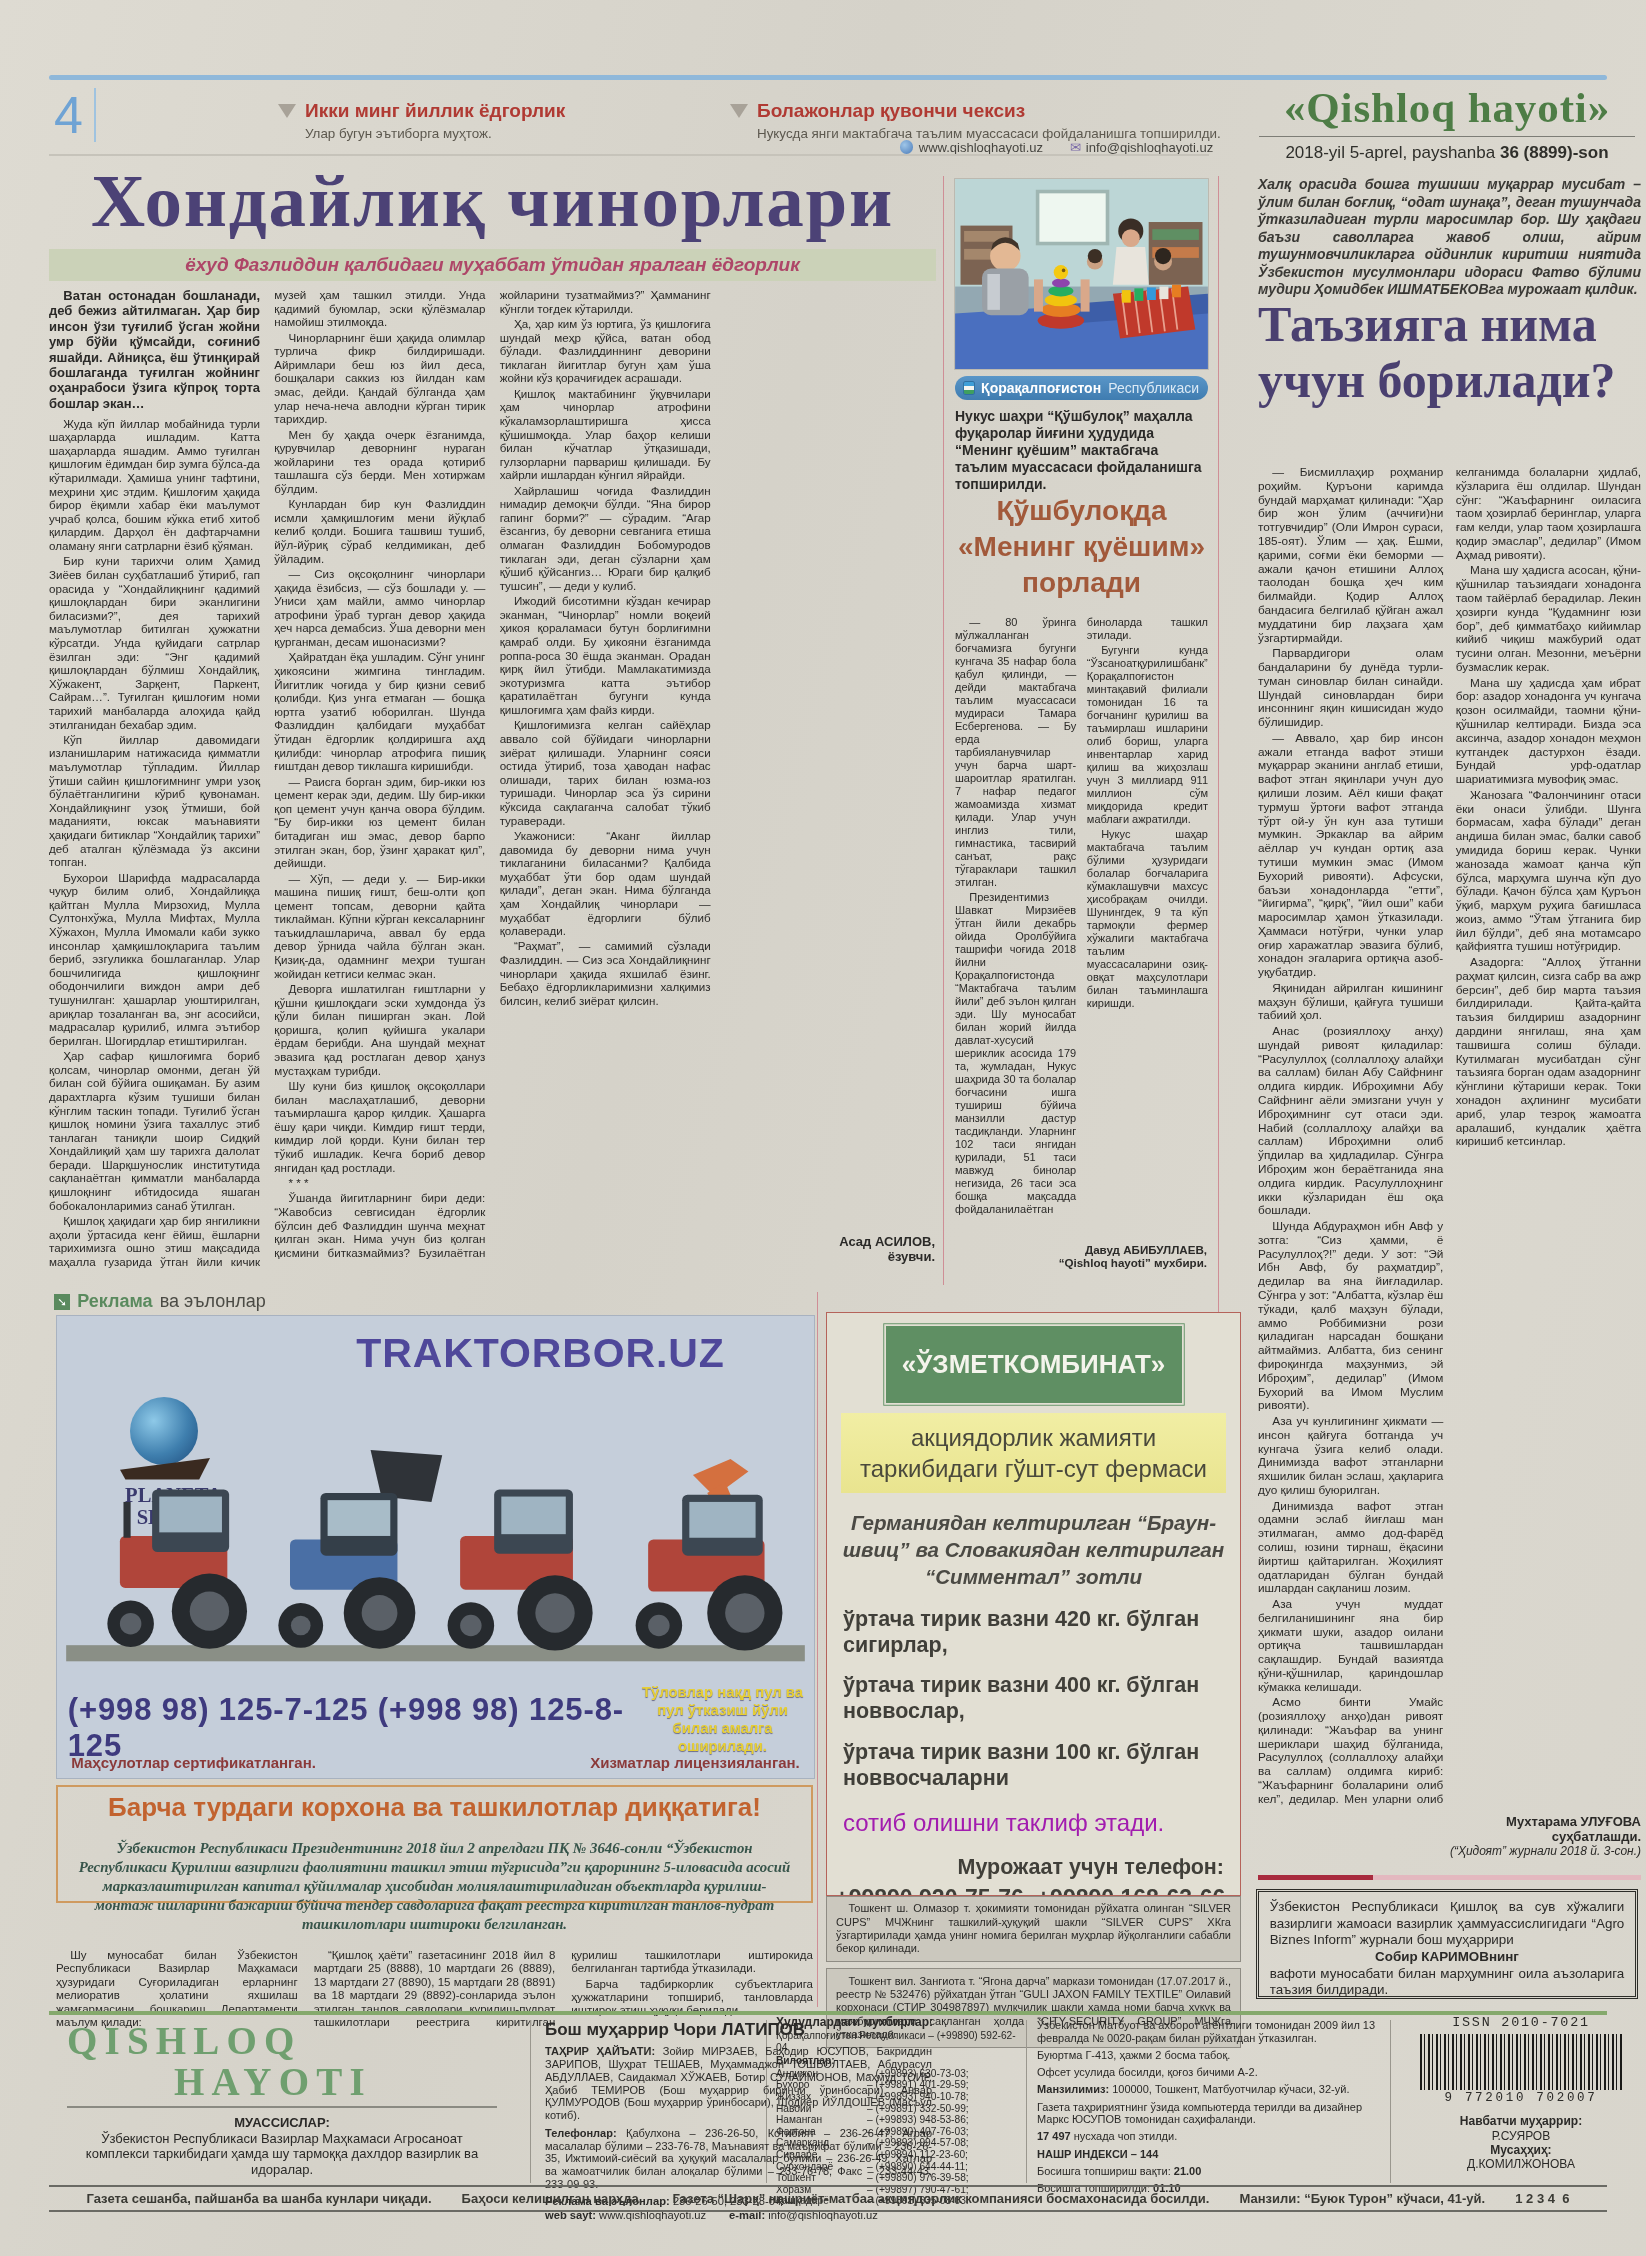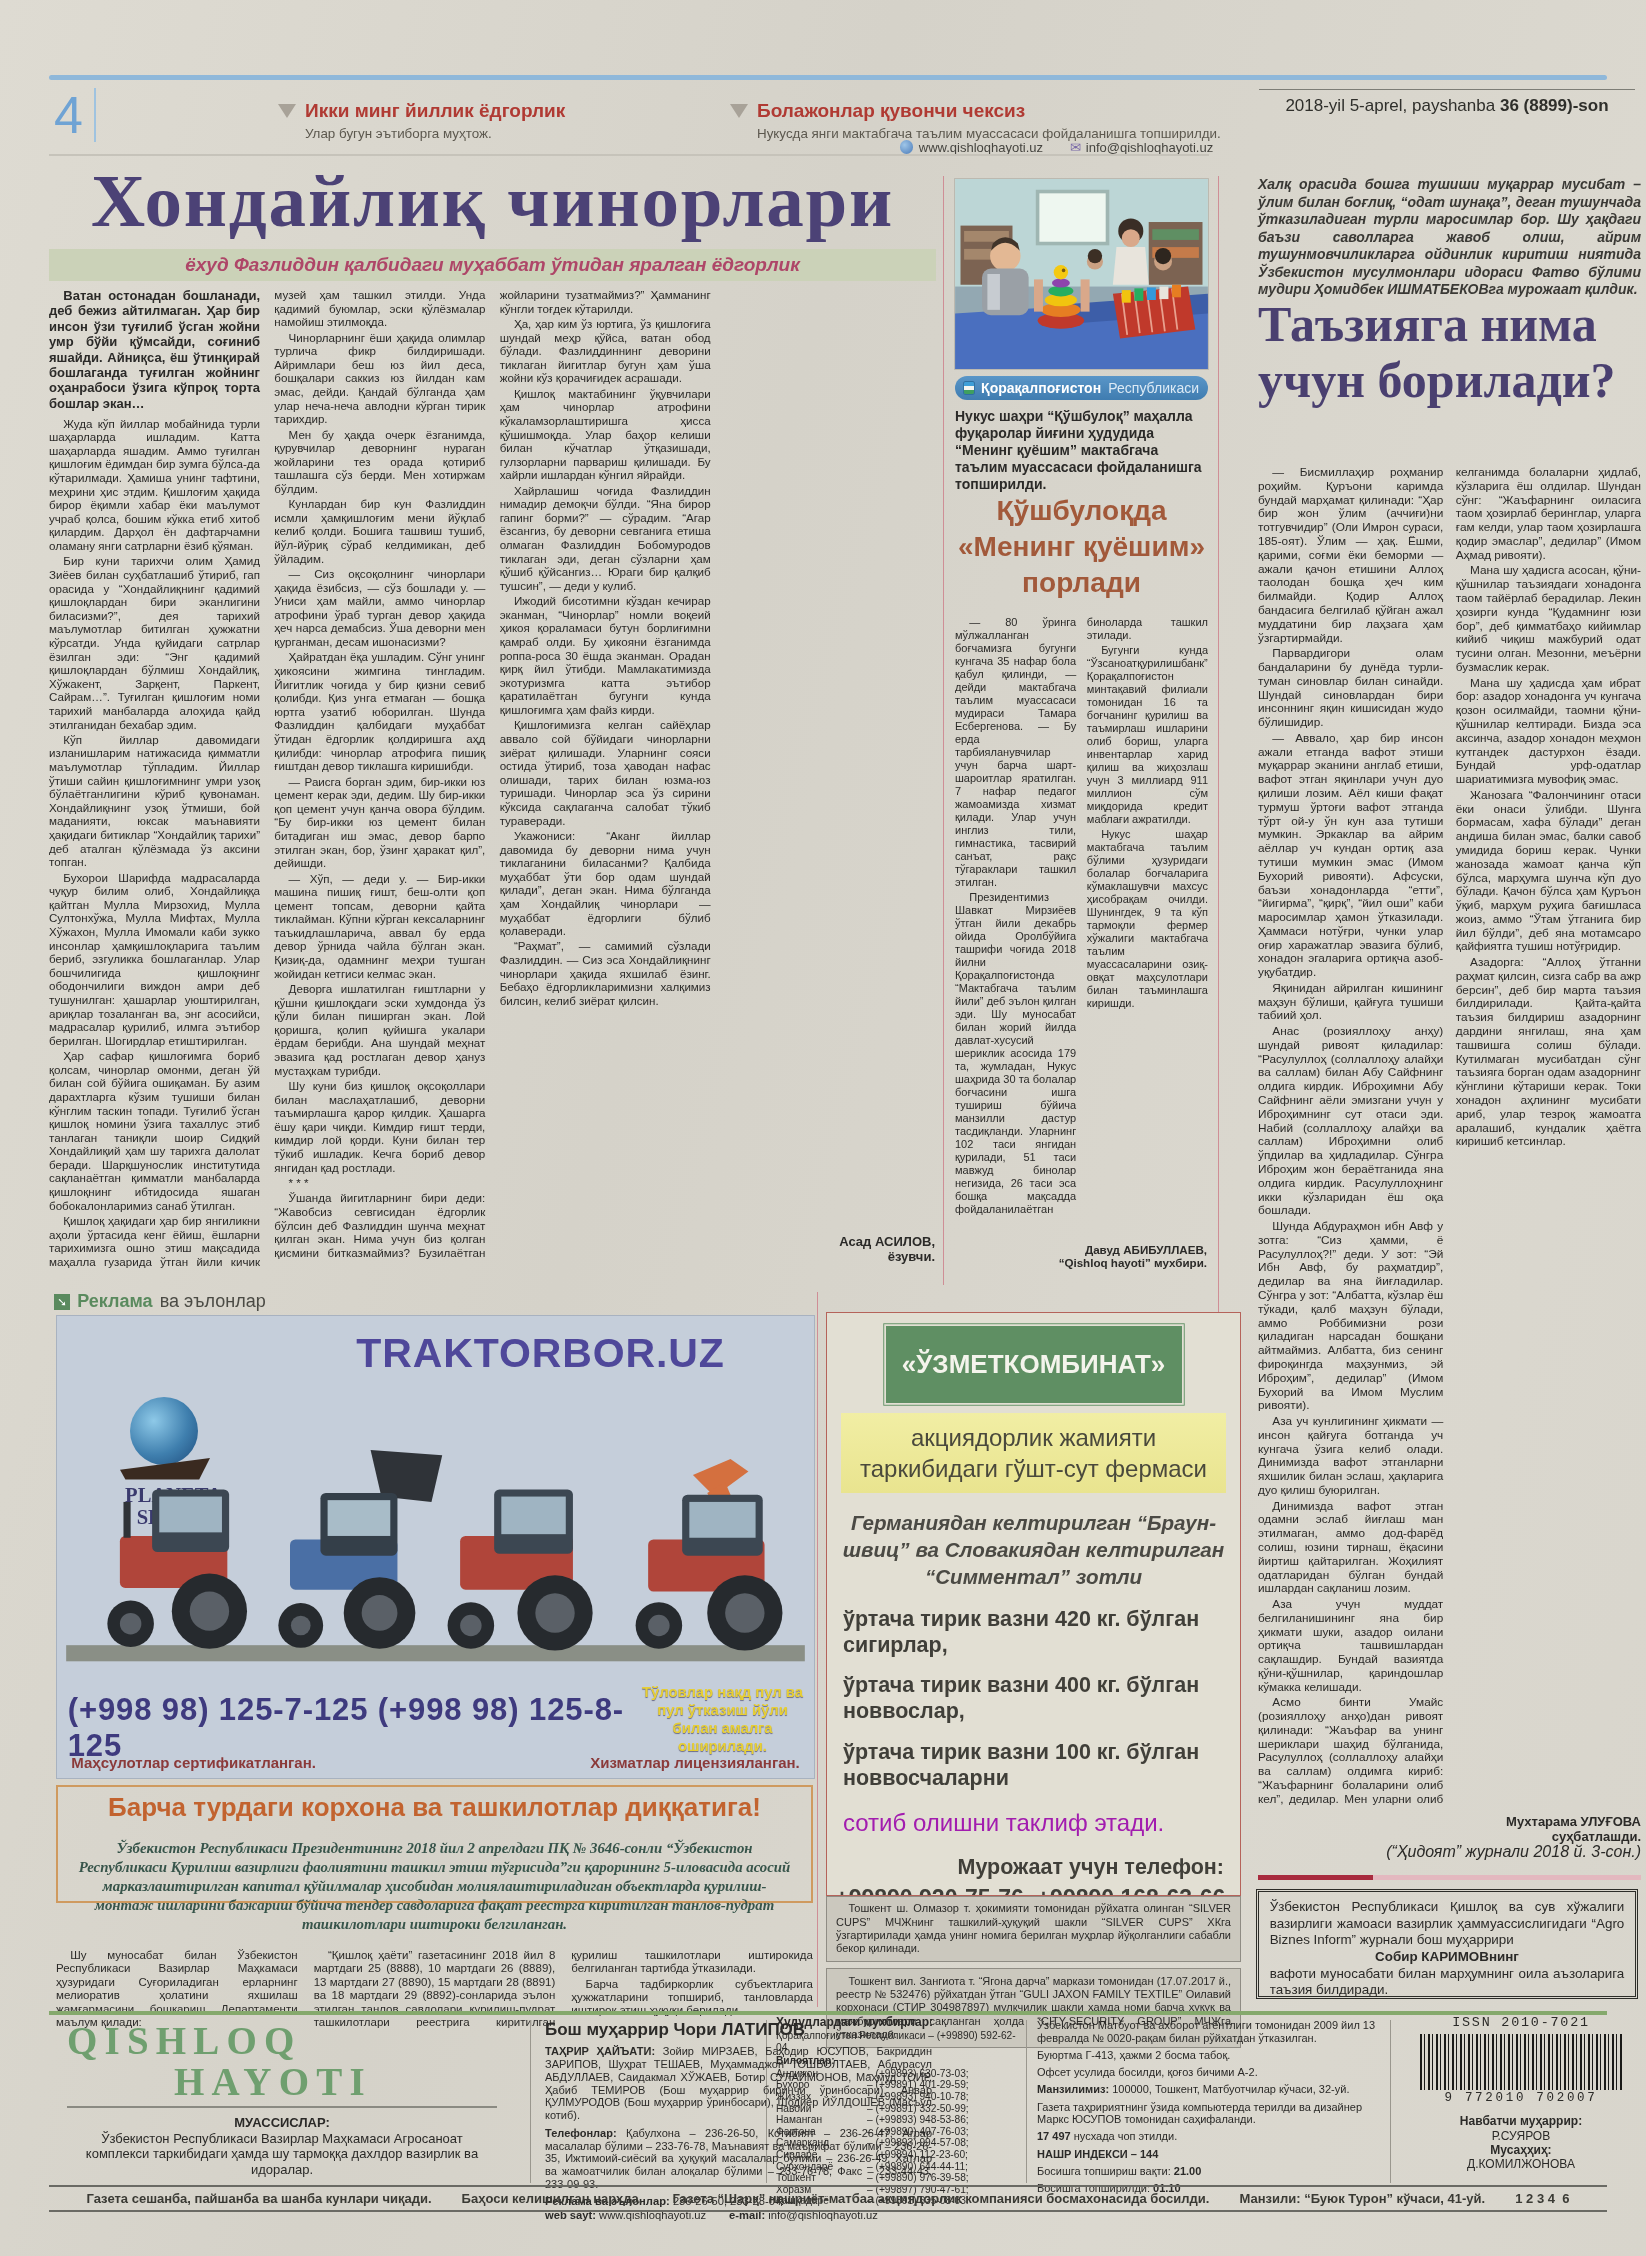--- a/index.html
+++ b/index.html
@@ -48,21 +48,21 @@
   #badge .b2{color:#dceaf5}
   #cap{left:955px;top:408px;width:253px;font-weight:bold;font-size:14px;line-height:17px}
   #h2x{left:948px;top:493px;width:267px;text-align:center;font-size:28px;line-height:36px;font-weight:bold;color:#a2593a}
   #a2b{left:955px;top:616px;width:253px;height:618px;column-count:2;column-gap:10.7px;font-size:11px;line-height:13px}
   #a2by{left:1030px;top:1243px;width:177px;font-size:11.6px;line-height:13.4px}
   
   #a3i{left:1258px;top:176px;width:383px;font-size:14px;line-height:17.5px;font-style:italic;font-weight:bold;color:#3a3935;text-align:justify}
   #h3x{left:1258px;top:296px;width:383px;font-weight:bold;font-size:50px;line-height:56px;color:#4a4070}
   #a3b{left:1258px;top:466px;width:383px;height:1343px;column-count:2;column-gap:12.5px;font-size:11.8px;line-height:13.8px}
   #a3by{left:1325px;top:1814px;width:316px;font-size:13px;line-height:15px}
-  #a3src{font-style:italic;font-weight:normal;font-size:16px}
+  #a3src{font-style:italic;font-weight:normal;font-size:12px}
   #rdiv{left:1258px;top:1875px;width:383px;height:4.5px;background:linear-gradient(90deg,#a82b3e 0 30%,#e3b8bf 30%)}
   #obit{left:1258px;top:1891px;width:378px;height:106px;border:1.8px solid #2c2c28;outline:0.9px solid #2c2c28;outline-offset:1.8px;
     padding:7.2px 10.7px;font-size:13.4px;line-height:16.6px;text-align:justify;box-sizing:border-box}
   #obit .oname{display:block;text-align:center;font-weight:bold}
   
   #adlbl{left:54px;top:1291px;display:flex;gap:7.2px;align-items:center;font-size:18px}
   .adsq{width:16px;height:16px;background:#5a8a5e;color:#fff;font-size:11.6px;line-height:16px;text-align:center}
   #adlbl .a1{color:#5a8a5e;font-weight:bold}
   #adlbl .a2{color:#4a4a44}
   #trbox{left:56px;top:1315px;width:757px;height:462px;background:#c5ceda;border:0.9px solid #a8b2c0}
@@ -147,20 +147,21 @@
       <div class="ts">Нукусда янги мактабгача таълим муассасаси фойдаланишга топширилди.</div>
     </span>
   </div>
 
   <div class="abs" id="webline">
     <span><span class="gicon"></span><span>www.qishloqhayoti.uz</span></span>
     <span><span class="micon">✉</span><span>info@qishloqhayoti.uz</span></span>
   </div>
 
   <div class="abs" id="mast">
+    <div class="mh serif">«Qishloq hayoti»</div>
     <div class="mr"></div>
     <div class="md"><span>2018-yil 5-aprel, payshanba </span><b>36 (8899)-son</b></div>
   </div>
   <div class="abs" id="r2"></div>
 
   <div class="abs serif" id="h1x">Хондайлиқ чинорлари</div>
   <div class="abs" id="gbar">ёхуд Фазлиддин қалбидаги муҳаббат ўтидан яралган ёдгорлик</div>
   <div class="abs flow" id="a1b">
     <p class="lead">Ватан остонадан бошланади, деб бежиз айтилмаган. Ҳар бир инсон ўзи туғилиб ўсган жойни умр бўйи қўмсайди, соғиниб яшайди. Айниқса, ёш ўтинқирай бошлаганда туғилган жойнинг оҳанрабоси ўзига кўпроқ торта бошлар экан…</p>
 

